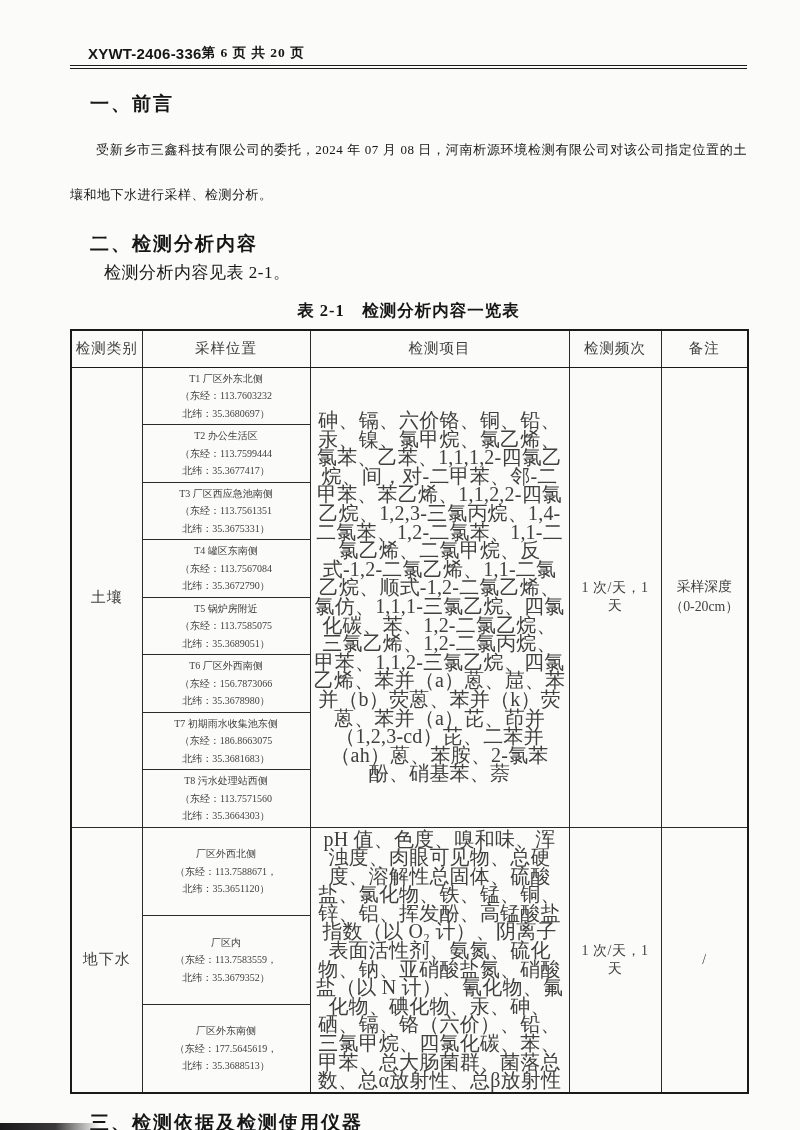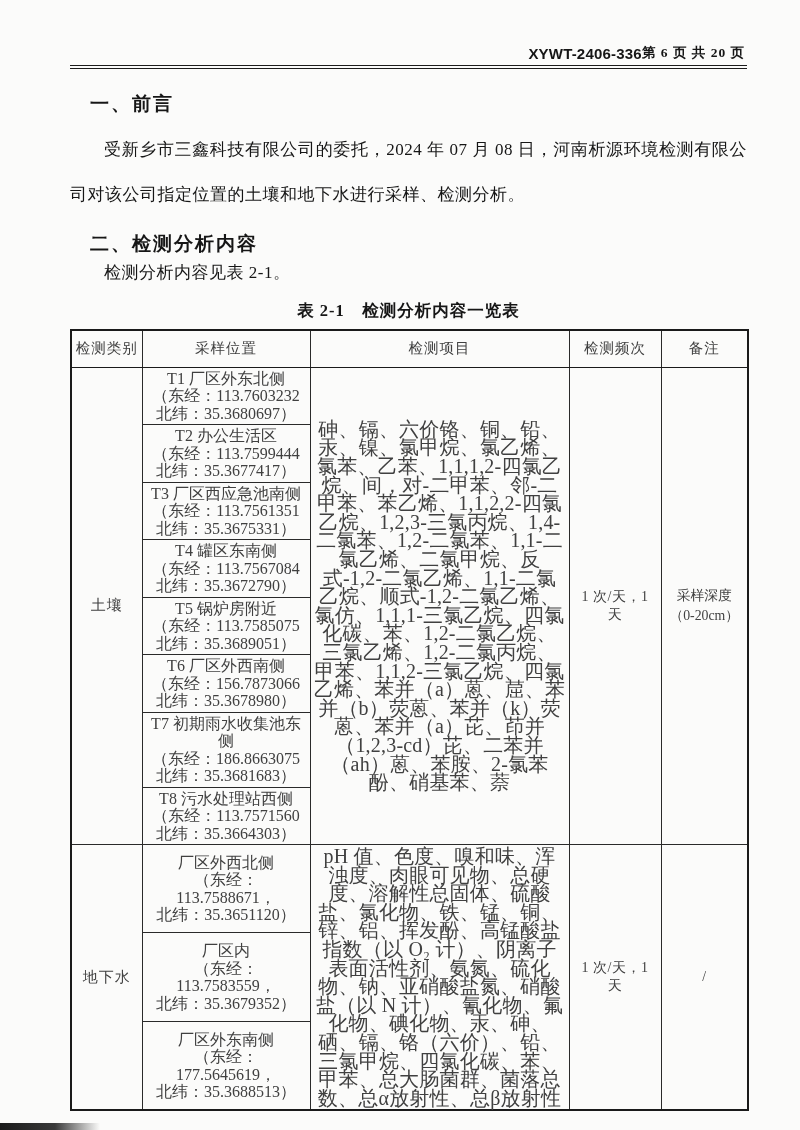--- a/index.html
+++ b/index.html
@@ -6,33 +6,33 @@
   html, body { width: 800px; height: 1130px; overflow: hidden; }
   body {
     background: #fbfbfa;
     color: #161616;
     font-family: "Liberation Serif", "DejaVu Serif", serif;
     position: relative;
   }
   .page { padding: 44px 53px 0 70px; }
 
   
-  .hdr-row { display: flex; justify-content: flex-end; align-items: flex-end; padding: 0 2px 0 18px; }
+  .hdr-row { display: flex; justify-content: flex-start; align-items: flex-end; padding: 0 2px 0 18px; }
   .doc-no { font-family: "Liberation Sans", "DejaVu Sans", sans-serif; font-weight: 700; font-size: 15px; letter-spacing: .2px; }
   .page-ind { font-size: 13.5px; font-weight: 600; letter-spacing: 1px; }
   .hdr-rule { border-bottom: 4px double #1c1c1c; margin-top: 3px; }
 
   
   .sec-h {
     font-family: "Liberation Sans", "DejaVu Sans", sans-serif;
     font-weight: 700; font-size: 19px; letter-spacing: 2px;
     margin: 22px 0 0 20px;
   }
   .para {
-    font-size: 17px; line-height: 45px; text-indent: 2em;
+    font-size: 13px; line-height: 45px; text-indent: 2em;
     letter-spacing: .5px; margin-top: 10px; text-align: justify;
   }
   .para-short { font-size: 17px; text-indent: 2em; letter-spacing: .5px; margin-top: 4px; }
 
   
   .tbl-caption {
     text-align: center; font-weight: 700; font-size: 16.5px;
     letter-spacing: 1px; margin: 16px 0 7px 0;
     font-family: "Liberation Serif", "DejaVu Serif", serif;
   }
@@ -46,21 +46,21 @@
   }
   table.analysis { border: 2px solid #1a1a1a; }
   table.analysis thead th {
     font-weight: 400; font-size: 14.5px; height: 37px;
     border-top: 2px solid #1a1a1a; border-bottom: 1.5px solid #1a1a1a;
     letter-spacing: 1px;
   }
   tr.soil-row td { height: 55px; }
   tr.gw-row td { height: 61px; }
   td.cat-cell { font-size: 15px; letter-spacing: 1px; }
-  td.loc-cell { line-height: 17.5px; font-size: 16px; }
+  td.loc-cell { line-height: 17.5px; font-size: 10px; }
   .loc-line { display: block; }
   td.items-cell {
     text-align: justify; text-align-last: center;
     line-height: 18.6px; padding: 4px 7px; letter-spacing: .2px;
     font-size: 20px;
   }
   td.freq-cell { font-size: 14px; letter-spacing: .5px; }
   td.remark-cell { white-space: pre-line; line-height: 20px; font-size: 13.8px; }
 
   

